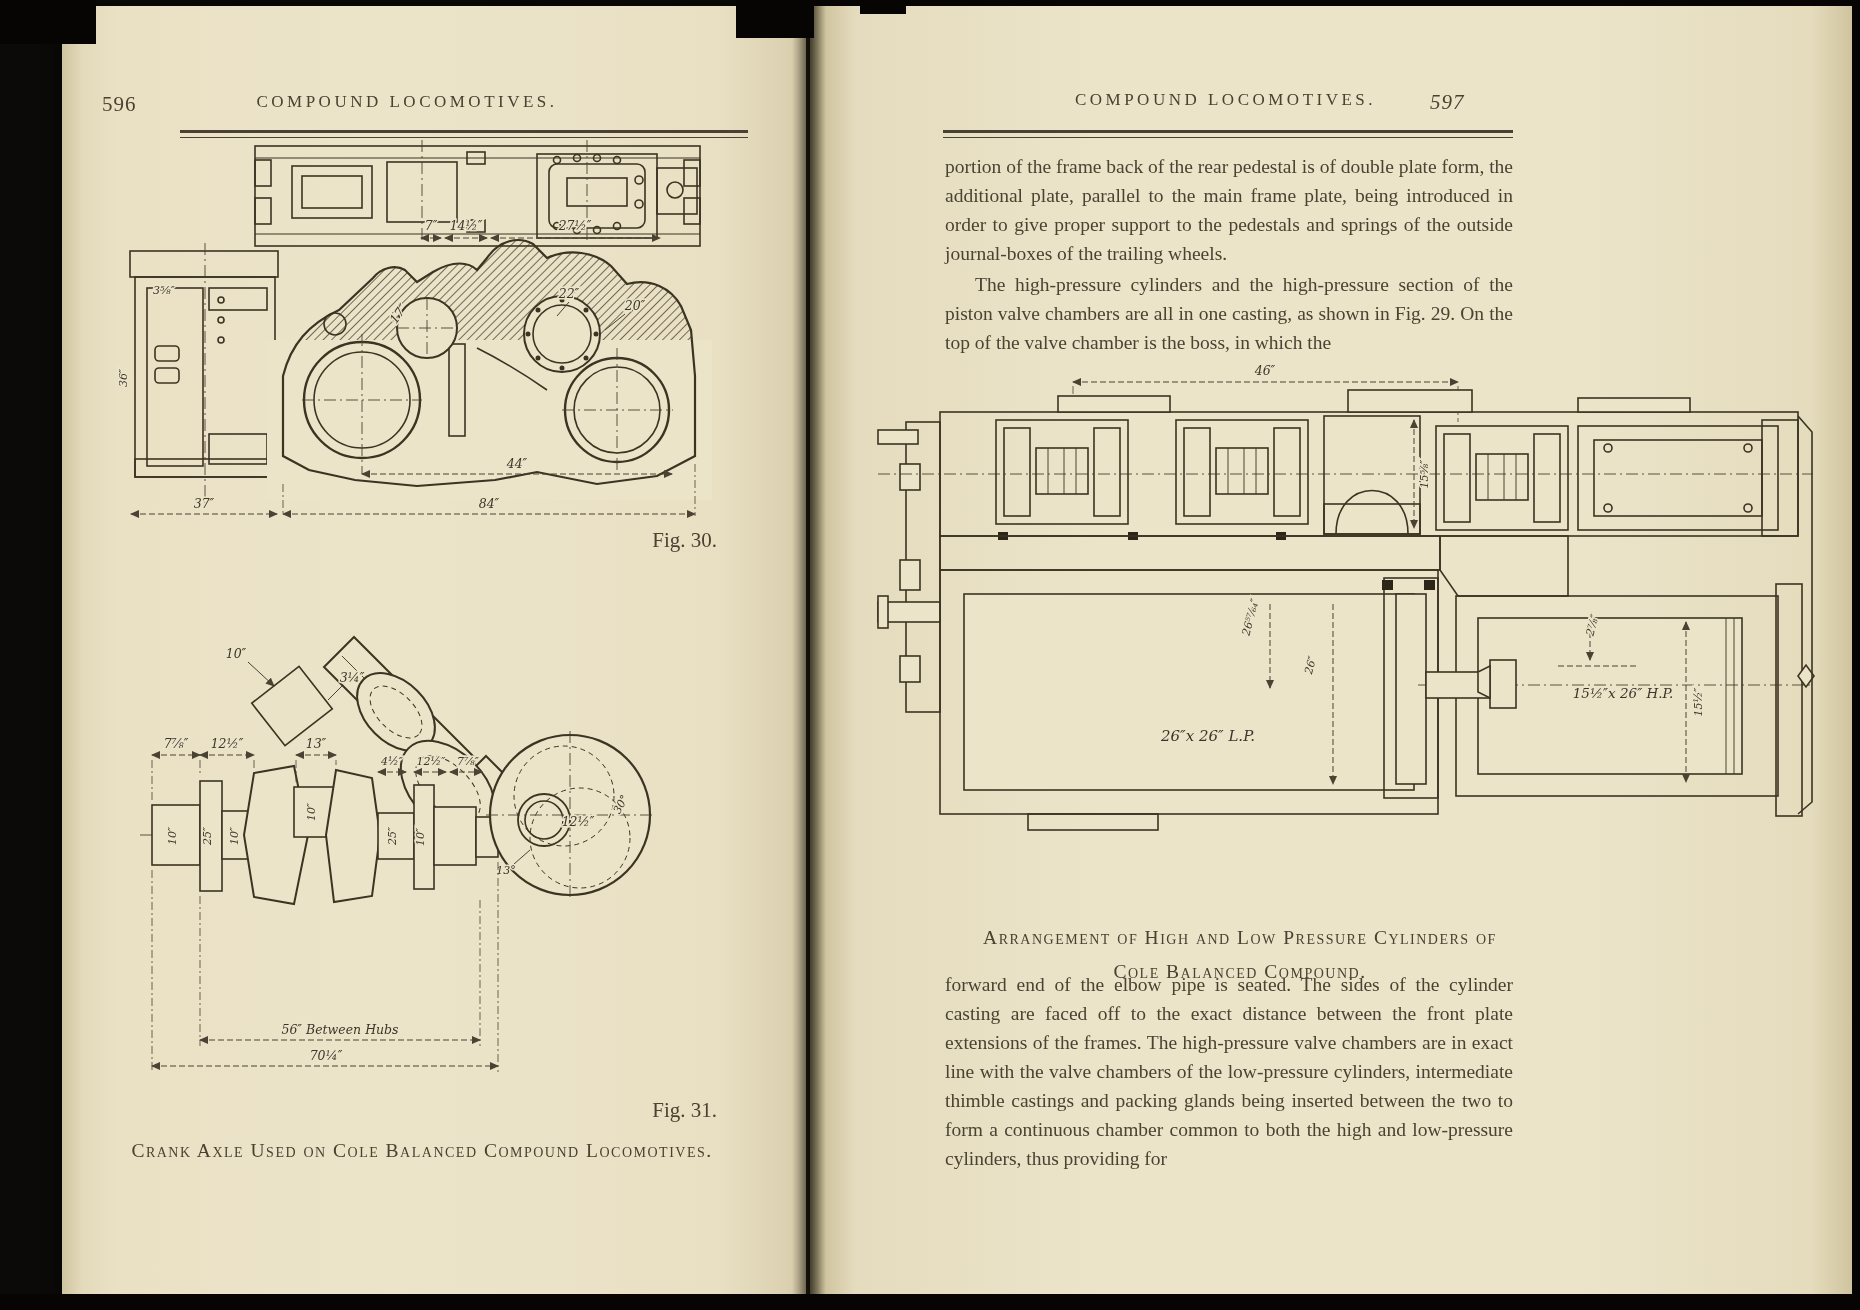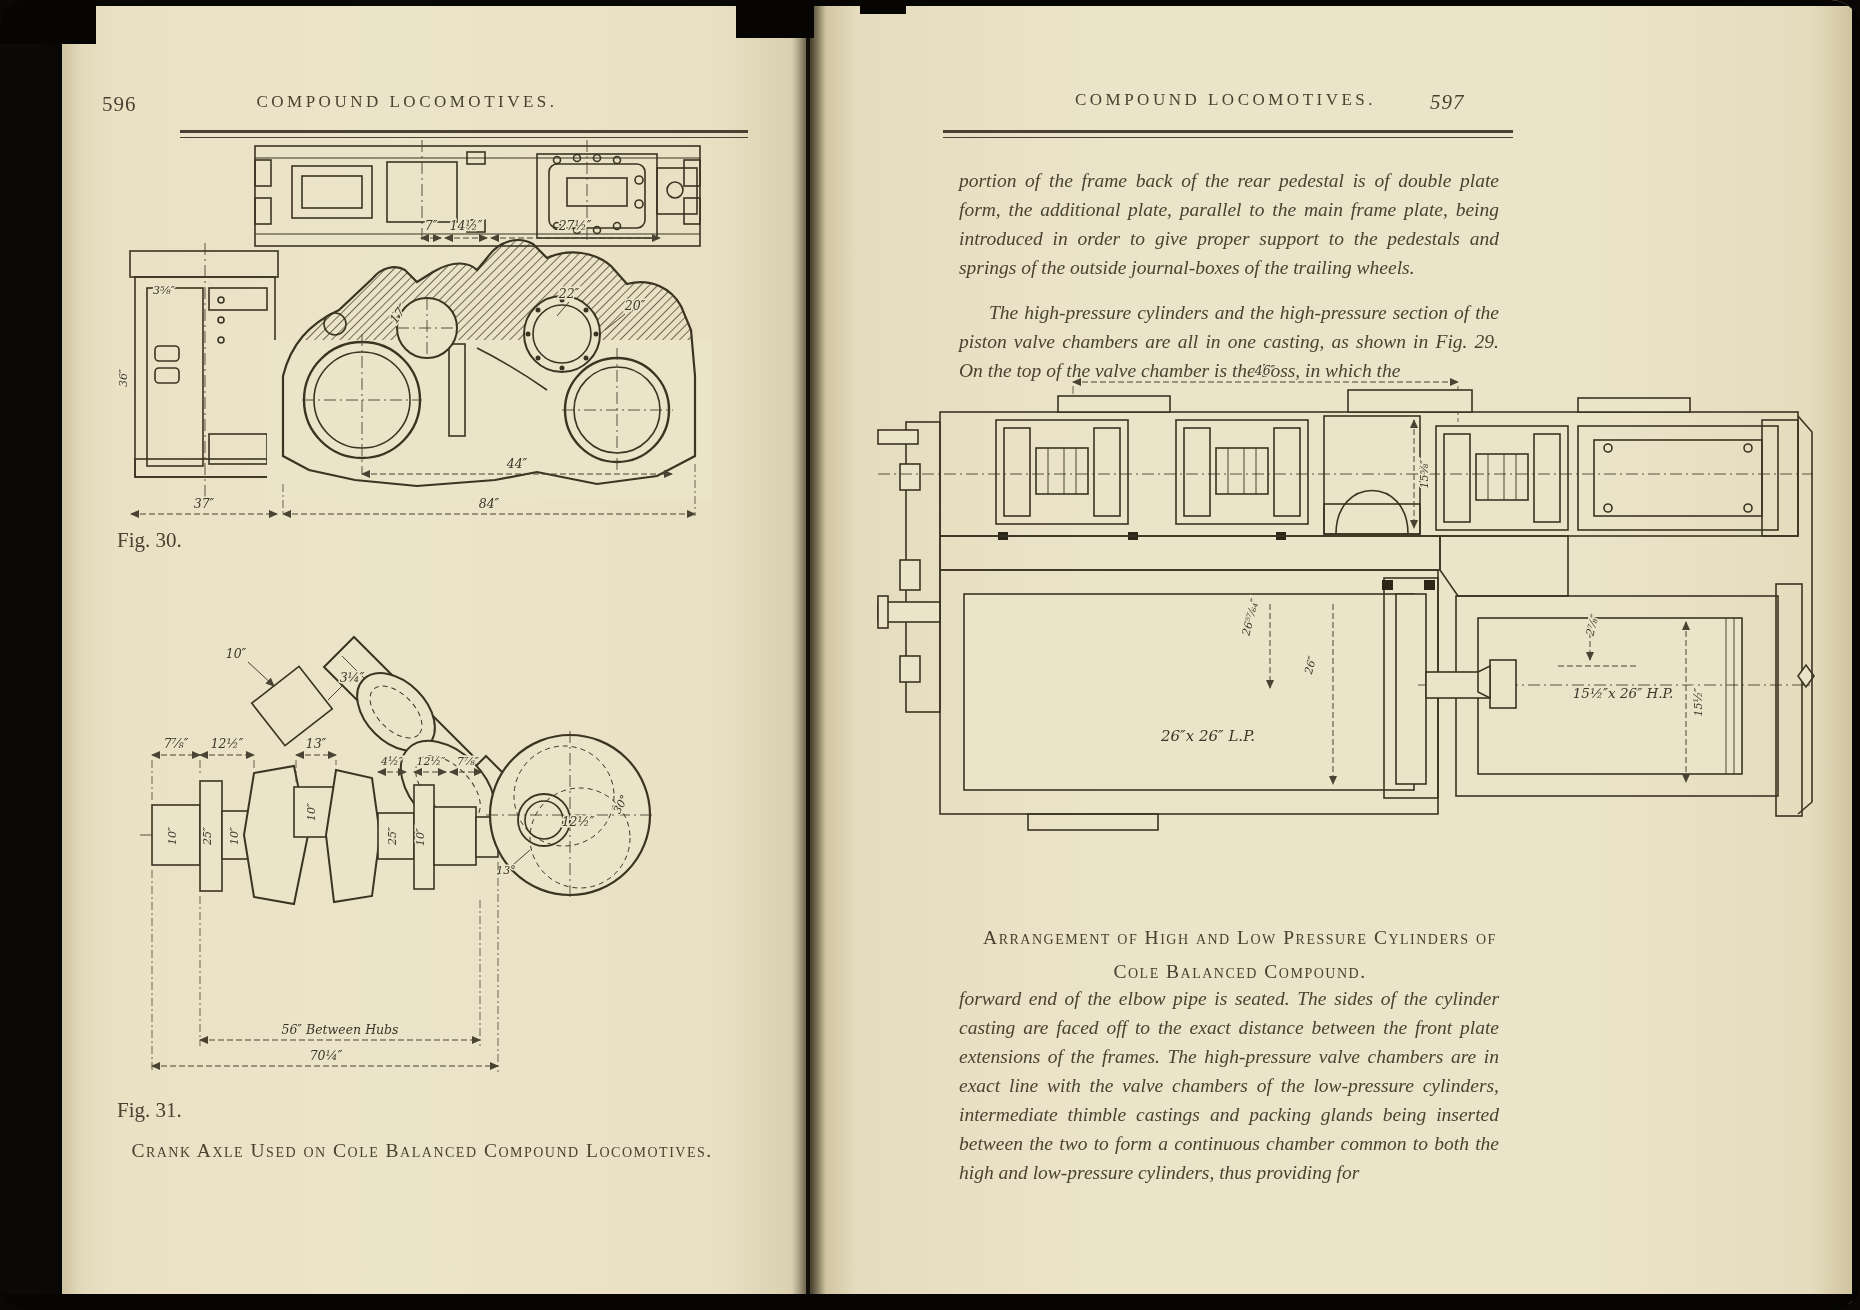--- a/index.html
+++ b/index.html
@@ -1,32 +1,32 @@
 <!DOCTYPE html>
 <html><head>
 <meta charset="utf-8">
 <style>
   html,body{margin:0;padding:0;background:#090807;}
   .scan{position:relative;width:1860px;height:1310px;background:#0b0a08;overflow:hidden;
-        font-family:"Liberation Serif","DejaVu Serif",serif;color:#453c2c;border-radius:29px;}
+        font-family:"Liberation Serif","DejaVu Serif",serif;color:#453c2c;}
   .page{position:absolute;box-shadow:0 0 18px rgba(0,0,0,.6);}
   .page-left{left:62px;top:6px;width:744px;height:1298px;border-radius:3px;
     background:linear-gradient(90deg,#cfc4a0 0,#e3dabb 20px,#eae1c5 55px,#ece4c9 45%,#e9e0c4 88%,#d9cfae 99%,#c9bd98 100%);}
   .page-right{left:810px;top:0;width:1042px;height:1304px;border-radius:2px;
     background:linear-gradient(90deg,#a99d78 0,#cdc29c 12px,#e5dcbf 46px,#ece4c9 28%,#ece4c9 74%,#e5dcbe 96%,#cfc49e 100%);}
   .gutter{position:absolute;left:792px;top:0;width:34px;height:1310px;
     background:linear-gradient(90deg,rgba(40,32,18,0) 0,rgba(40,32,18,.45) 45%,rgba(20,16,8,.65) 55%,rgba(40,32,18,0) 100%);}
   .blk{position:absolute;background:#060504;}
   .folio{position:absolute;font-size:21px;letter-spacing:1px;color:#4a4131;}
   .running-head{position:absolute;text-align:center;font-size:17px;letter-spacing:3.5px;color:#4a4131;}
   .rule-double{position:absolute;height:4px;border-top:3px solid #4a4134;border-bottom:1.5px solid #4a4134;}
   .bodytext{position:absolute;font-size:19.5px;line-height:29px;text-align:justify;color:#4b4232;}
-  .bodytext p{margin:16px;font-style:italic;}
+  .bodytext p{margin:2px;}
   .bodytext p.indent{text-indent:30px;}
-  .fig-label{position:absolute;text-align:left;font-size:21px;color:#4a4131;}
+  .fig-label{position:absolute;text-align:right;font-size:21px;color:#4a4131;}
   .fig-caption{position:absolute;text-align:center;font-variant:small-caps;font-size:19.5px;
     letter-spacing:1.5px;line-height:34px;color:#4a4131;}
   svg{position:absolute;overflow:visible;}
   svg .ol{fill:none;stroke:#3b3422;stroke-width:1.6;}
   svg .ol2{fill:none;stroke:#3b3422;stroke-width:2.2;}
   svg .pp{fill:#ece4c9;stroke:#3b3422;stroke-width:1.6;}
   svg .ht{stroke:#3b3422;stroke-width:1.4;}
   svg .dimln{stroke:#4a4232;stroke-width:1;fill:none;stroke-dasharray:6 3;}
   svg .ext{stroke:#4a4232;stroke-width:.8;fill:none;stroke-dasharray:8 3 2 3;}
   svg .cl{stroke:#4a4232;stroke-width:.9;fill:none;stroke-dasharray:12 4 2 4;}

